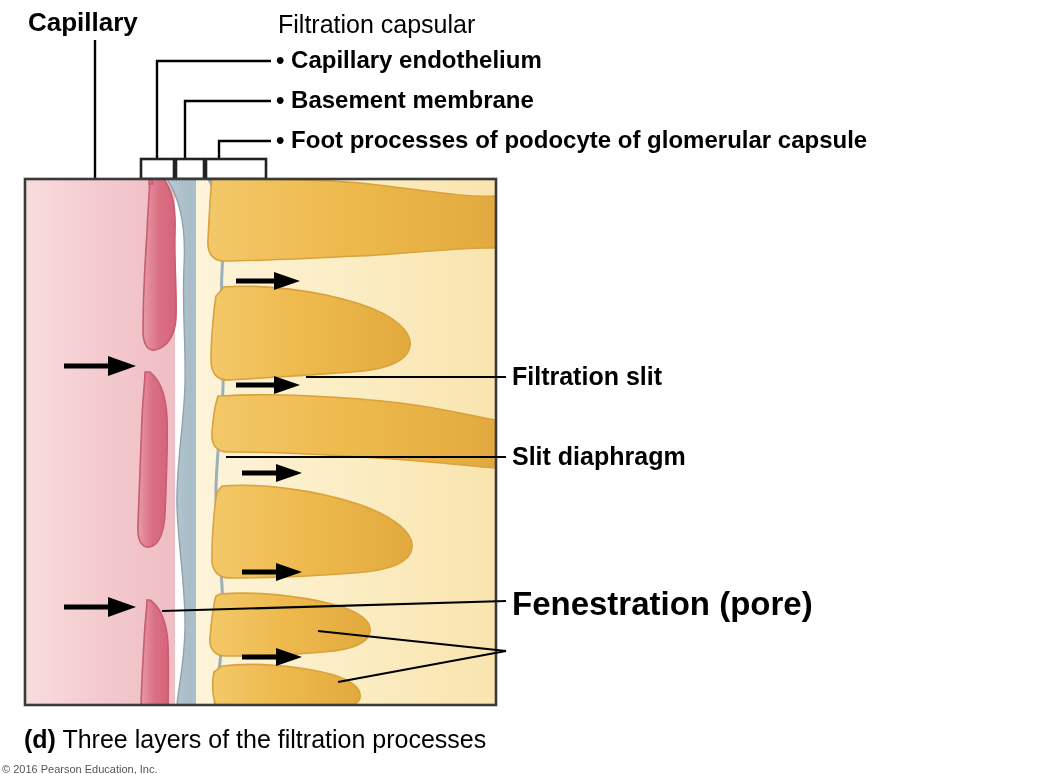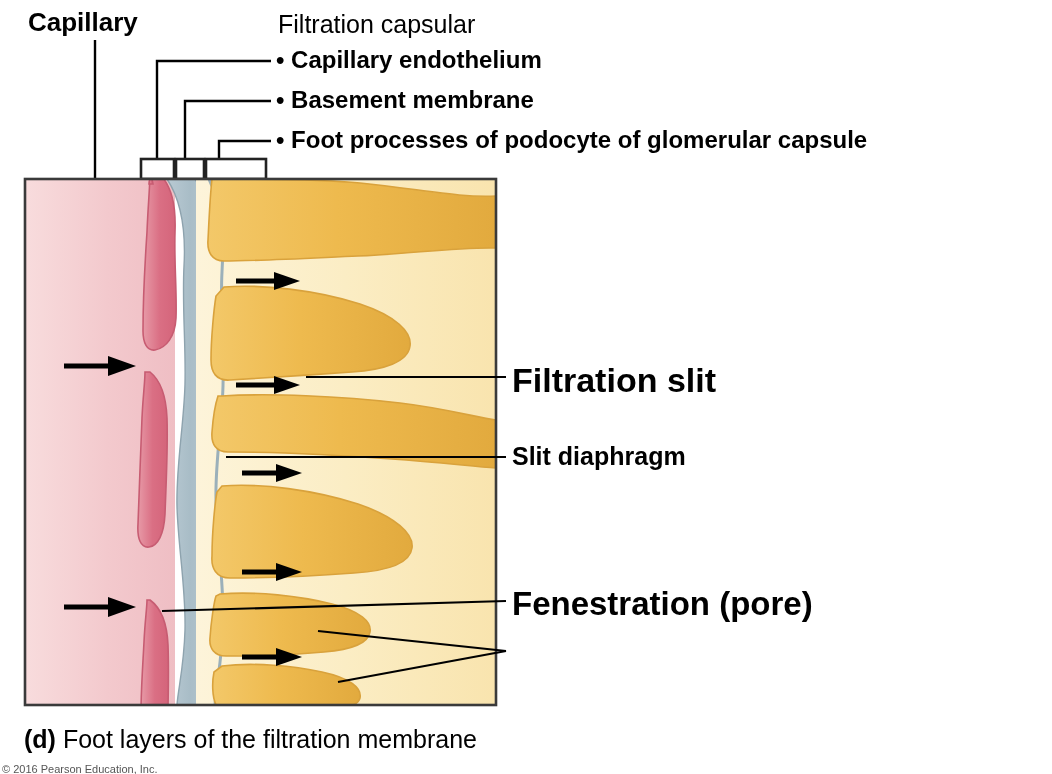--- a/index.html
+++ b/index.html
@@ -8,21 +8,21 @@
   .stage{position:absolute;left:0;top:0;width:884px;height:774px;}
 
   .txt{position:absolute;white-space:pre;line-height:1.05;}
 
   #capillary-label{left:28px;top:9px;font-size:26px;font-weight:bold;}
   #fm-title{left:278px;top:11px;font-size:25px;font-weight:normal;}
   #fm-item-0{left:276px;top:47px;font-size:24px;font-weight:bold;}
   #fm-item-1{left:276px;top:87px;font-size:24px;font-weight:bold;}
   #fm-item-2{left:276px;top:127px;font-size:24px;font-weight:bold;}
 
-  #filtration-slit-label{left:512px;top:363px;font-size:34px;font-weight:bold;}
+  #filtration-slit-label{left:512px;top:363px;font-size:25px;font-weight:bold;}
   #slit-diaphragm-label{left:512px;top:443px;font-size:25px;font-weight:bold;}
   #fenestration-label{left:512px;top:587px;font-size:33px;font-weight:bold;}
   #foot-processes-label{left:512px;top:637px;font-size:25px;font-weight:bold;}
 
   #plasma-label{left:42px;top:475px;font-size:26px;font-weight:bold;font-style:italic;}
   #filtrate-label{left:330px;top:475px;width:152px;font-size:24px;font-weight:bold;
                   font-style:italic;text-align:right;line-height:1.17;white-space:normal;}
 
   #caption{left:24px;top:726px;font-size:25px;font-weight:normal;}
   #caption .d{font-weight:bold;}
@@ -44,21 +44,21 @@
   <div class="txt" id="fm-item-0">• Capillary endothelium</div>
   <div class="txt" id="fm-item-2">• Foot processes of podocyte of glomerular capsule</div>
 
   <div class="txt" id="filtration-slit-label">Filtration slit</div>
   <div class="txt" id="slit-diaphragm-label">Slit diaphragm</div>
   <div class="txt" id="fenestration-label">Fenestration (pore)</div>
 
   <div class="txt" id="plasma-label">Plasma</div>
   <div class="txt" id="filtrate-label">Filtrate in capsular space</div>
 
-  <div class="txt" id="caption"><span class="d">(d)</span> <span>Foot layers of the filtration membrane</span></div>
+  <div class="txt" id="caption"><span class="d">(d)</span> <span>Three layers of the filtration processes</span></div>
 
   <div class="txt" id="copyright">© 2016 Pearson Education, Inc.</div>
 
   <svg class="overlay" viewBox="0 0 1052 774">
     <defs>
       <linearGradient id="gPlasma" x1="0" y1="0" x2="1" y2="0">
         <stop offset="0" stop-color="#f8dcdd"></stop>
         <stop offset="0.55" stop-color="#f3c9cd"></stop>
         <stop offset="1" stop-color="#efbec4"></stop>
       </linearGradient>

